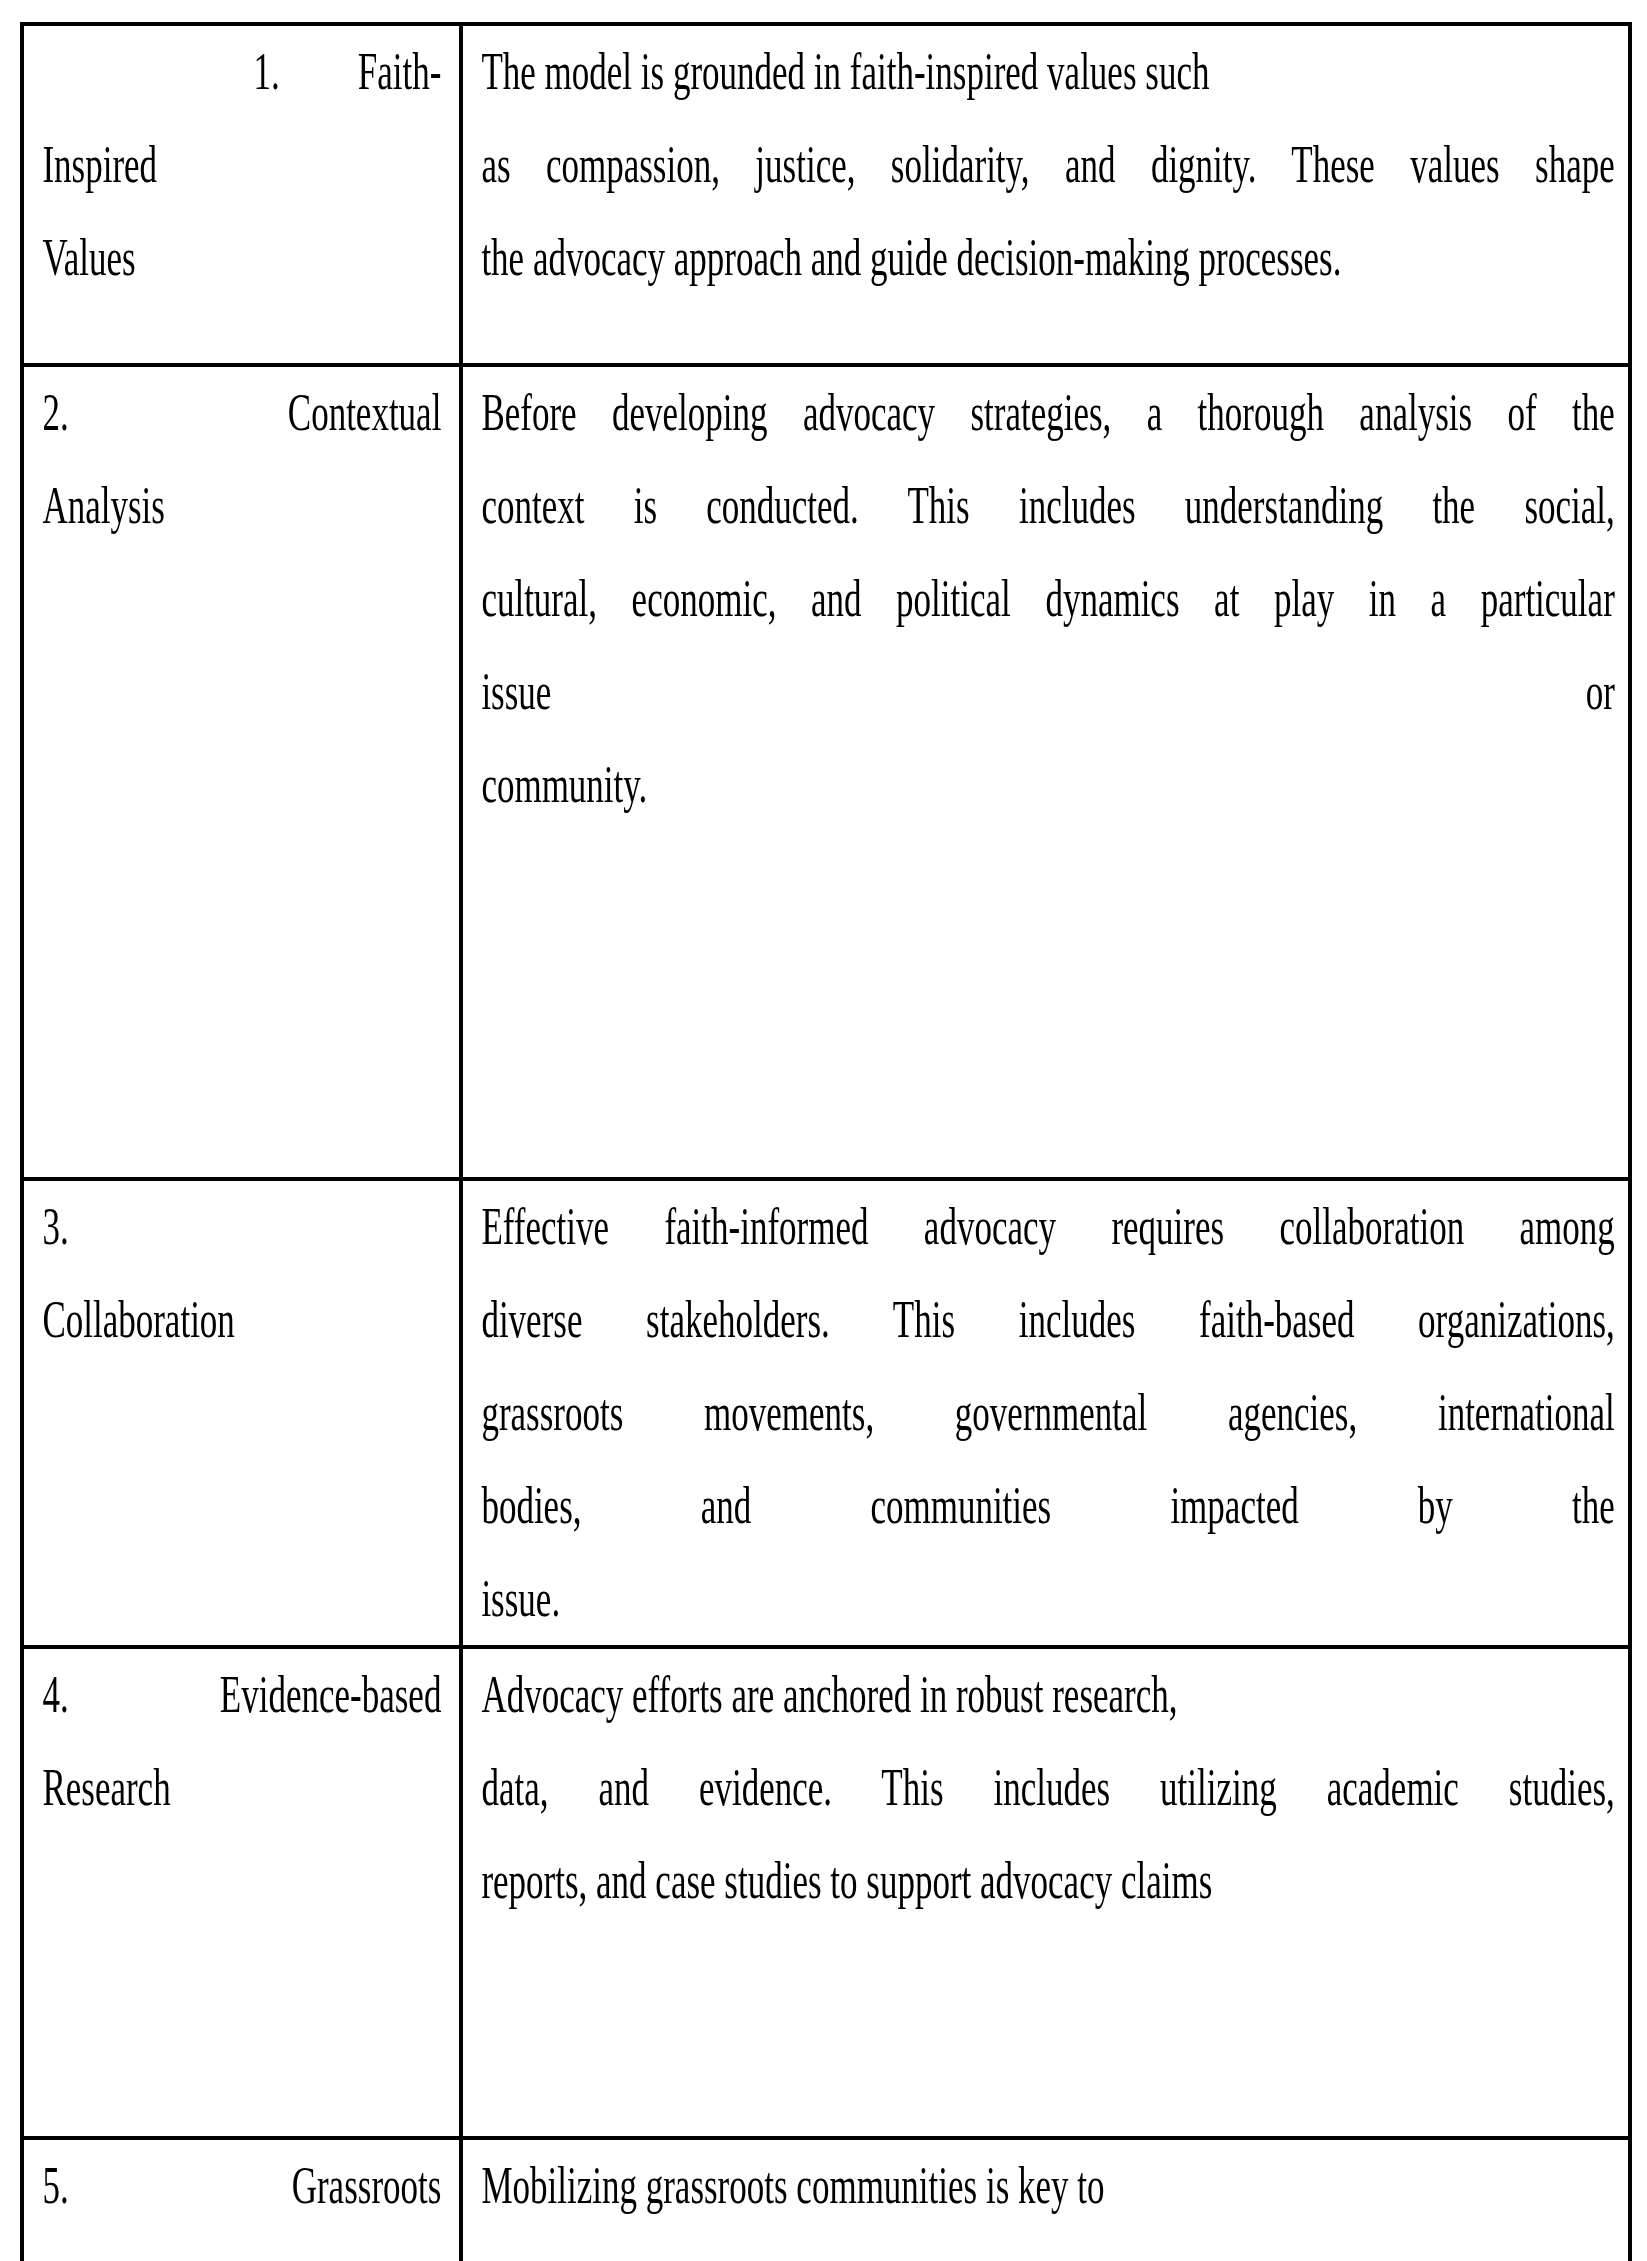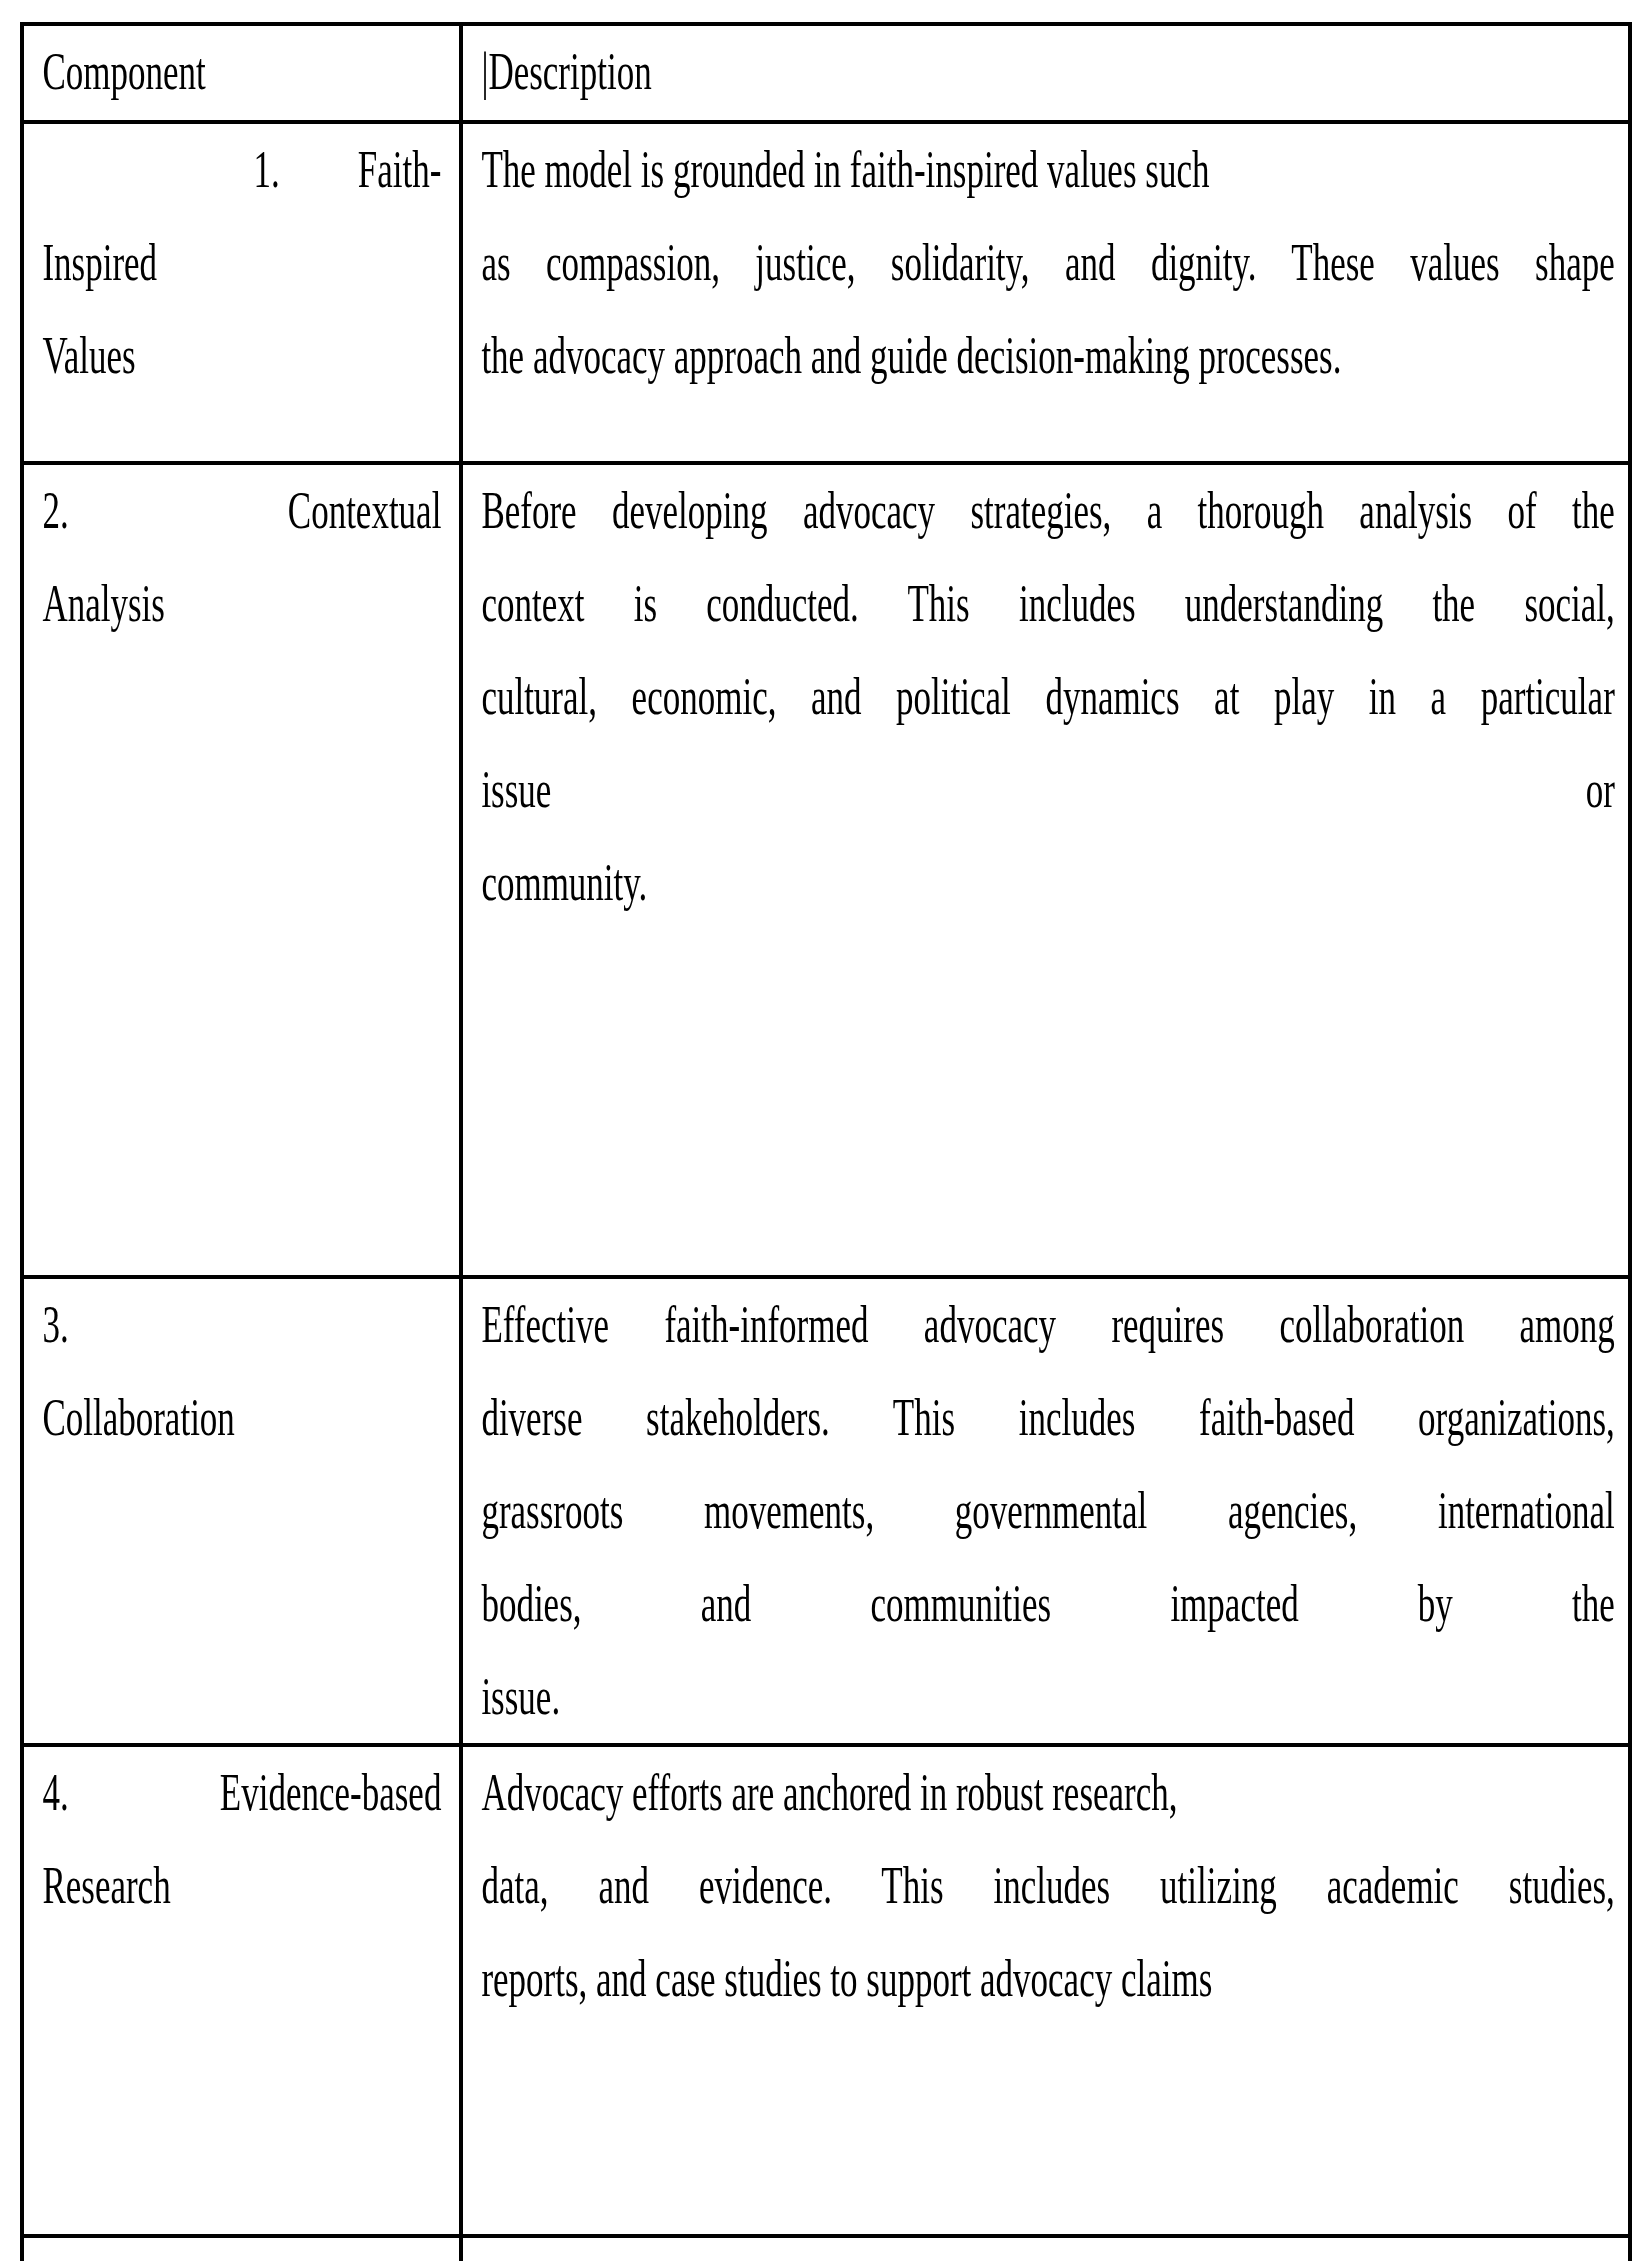--- a/index.html
+++ b/index.html
@@ -41,32 +41,20 @@
 <body>
 
 <div class="page">
   <table class="doc-table">
     <colgroup>
       <col style="width:439px">
       <col style="width:1169px">
     </colgroup>
 
     <tbody>
-        <tr style="height:98px">
-      <td>
-        <div class="tx hdr-pad">
-          <div class="ln">Component</div>
-        </div>
-      </td>
-      <td>
-        <div class="tx hdr-pad">
-          <div class="ln">|Description</div>
-        </div>
-      </td>
-    </tr>
 
     <tr style="height:341px">
       <td>
         <div class="tx comp-pad">
           <div class="ln numline indent1">
             <span>1.</span>
             <span>Faith-</span>
           </div>
           <div class="ln">Inspired</div>
           <div class="ln">Values</div>

